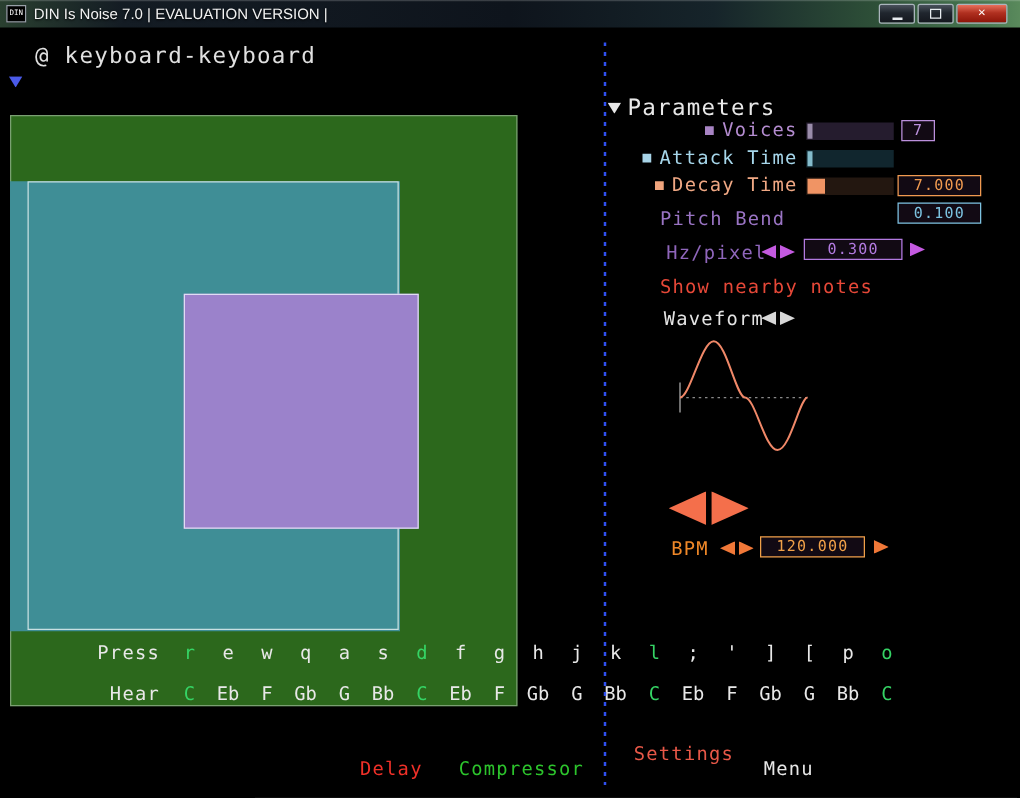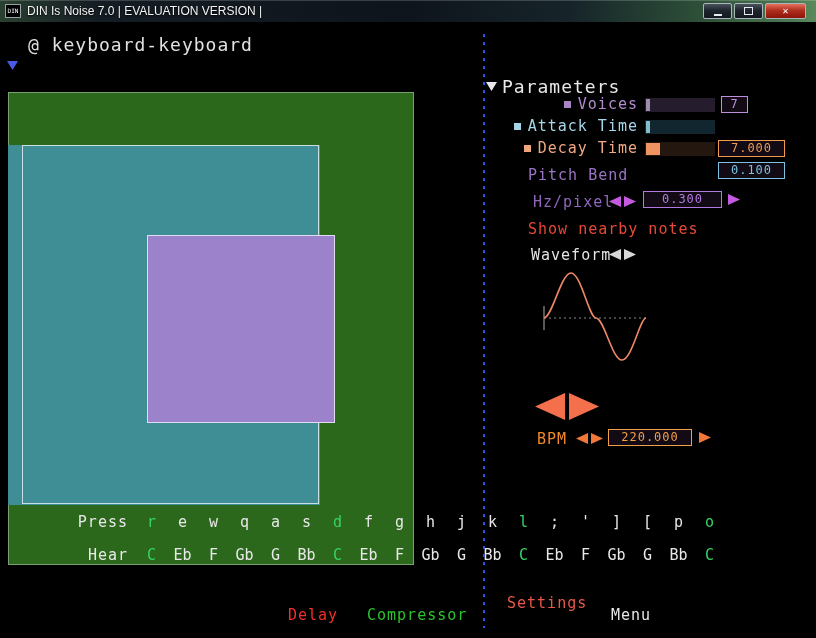--- a/index.html
+++ b/index.html
@@ -192,21 +192,21 @@
   </svg>
 
   <div class="abs big-arrows">
     <span class="tri-left" style="background: rgb(244, 111, 75);"></span>
     <span class="tri-right" style="background: rgb(244, 111, 75);"></span>
   </div>
 
   <div class="abs plain" style="left: 537px; top: 430px; color: rgb(240, 136, 40);">BPM</div>
   <span class="abs tri-left sm-arrow" style="left: 576px; top: 433px; background: rgb(240, 120, 56);"></span>
   <span class="abs tri-right sm-arrow" style="left: 591px; top: 433px; background: rgb(240, 120, 56);"></span>
-  <div class="abs vbox" style="left: 608px; top: 429px; width: 84px; color: rgb(240, 160, 72);">220.000</div>
+  <div class="abs vbox" style="left: 608px; top: 429px; width: 84px; color: rgb(240, 160, 72);">120.000</div>
   <span class="abs tri-right sm-arrow" style="left: 699px; top: 432px; background: rgb(240, 120, 56);"></span>
 
   <div class="abs fitem" style="left: 288px; top: 606px; color: rgb(240, 48, 40);">Delay</div>
   <div class="abs fitem" style="left: 367px; top: 606px; color: rgb(44, 196, 44);">Compressor</div>
   <div class="abs fitem" style="left: 507px; top: 594px; color: rgb(232, 88, 72);">Settings</div>
   <div class="abs fitem" style="left: 611px; top: 606px; color: rgb(230, 230, 230);">Menu</div>
 
 </div>
 
 </body></html>

